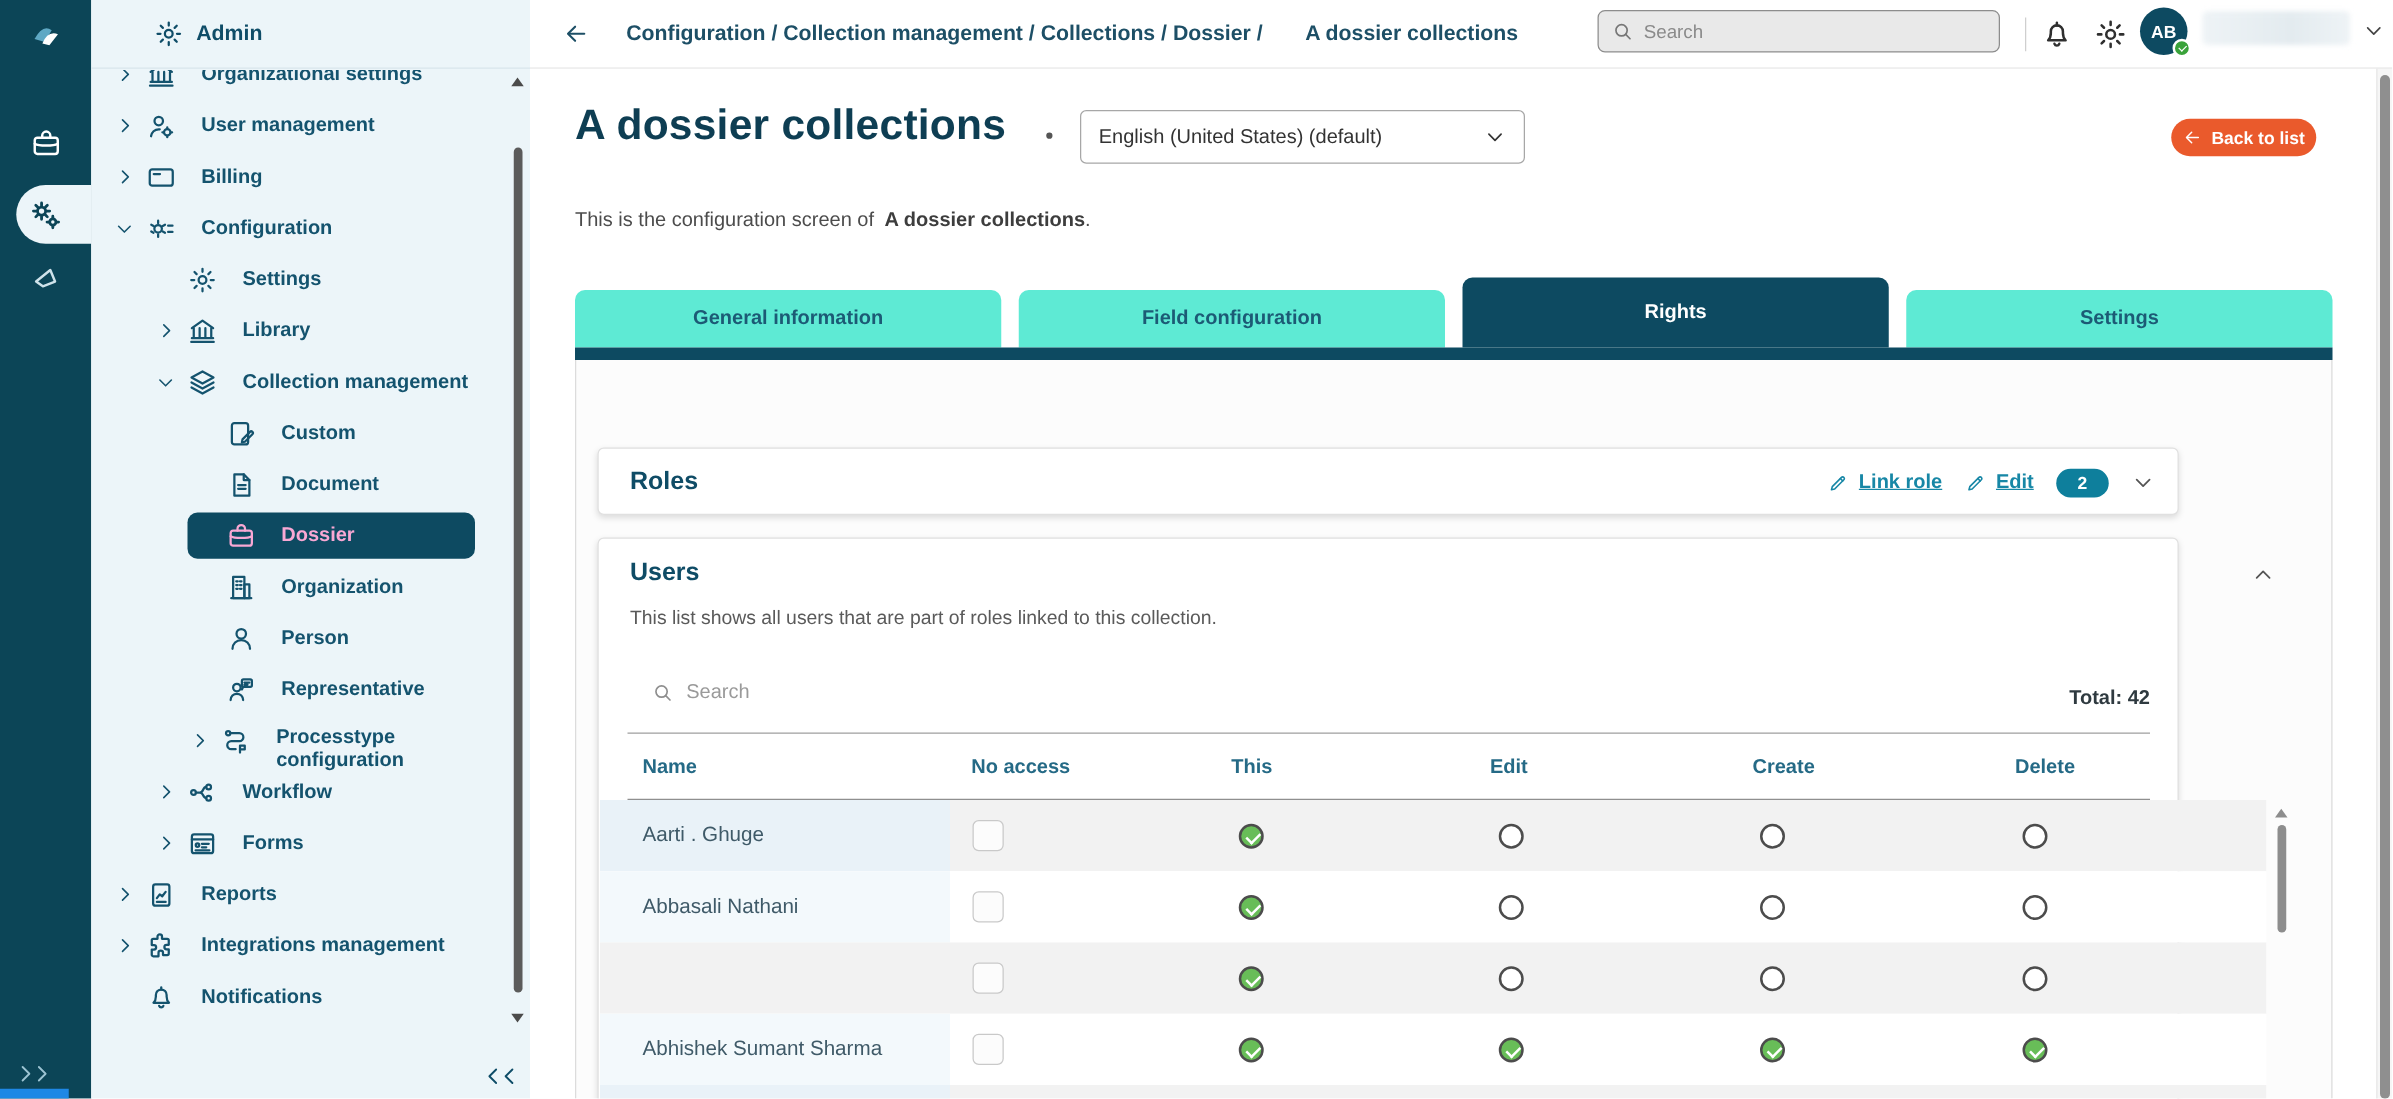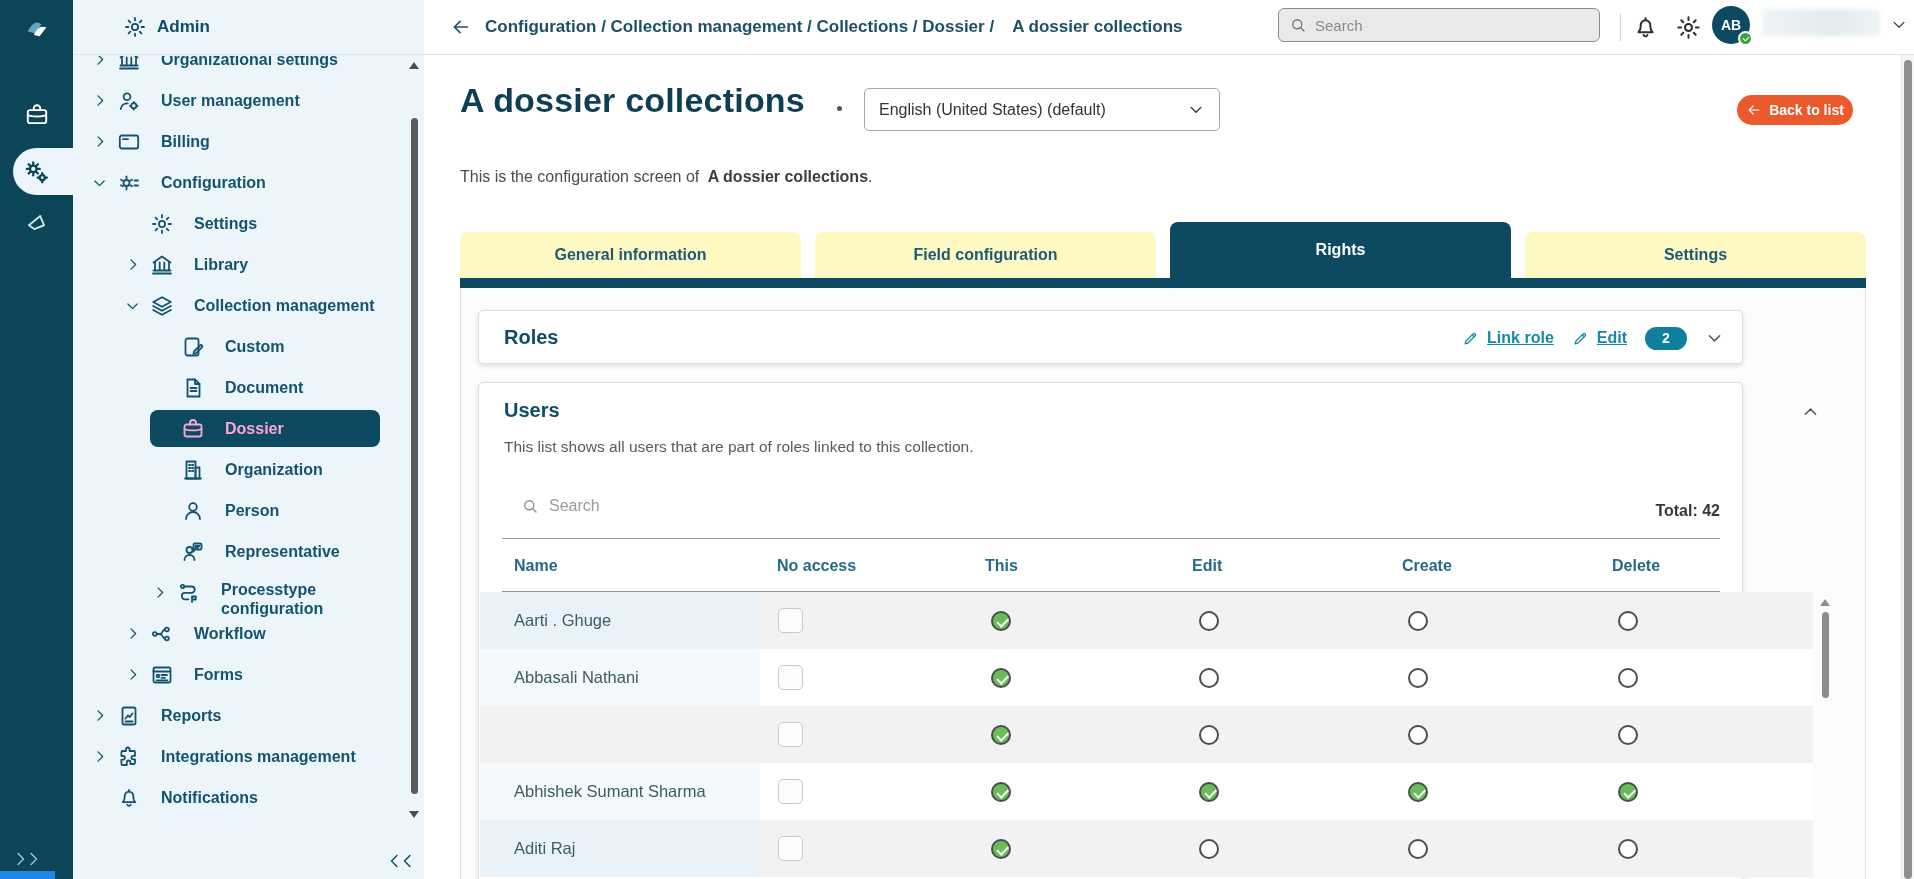--- a/index.html
+++ b/index.html
@@ -38,21 +38,21 @@
   .sb-scroll{position:absolute; left:336px; top:58px; width:11px; height:760px;}
   .sb-arrow{width:0;height:0;border-left:5px solid transparent;border-right:5px solid transparent;}
   .sb-arrow.up{border-bottom:7px solid #4b4b4b; position:absolute; top:4px; left:0;}
   .sb-arrow.down{border-top:7px solid #4b4b4b; position:absolute; bottom:0; left:0;}
   .sb-thumb{position:absolute; top:60px; left:2px; width:7px; height:676px; background:#5b5b5b; border-radius:4px;}
   .sb-collapse{position:absolute; left:318px; bottom:8px; color:#0f4d68; display:flex;}
   .sb-collapse svg{margin-left:-7px;}
 
   
   .topbar{position:absolute; left:424px; top:0; right:0; height:55px; background:#fff; border-bottom:1px solid #e4e4e4;}
-  .breadcrumb{position:absolute; left:26px; top:0; height:54px; display:flex; align-items:center; gap:13px; color:#1d4f66;}
+  .breadcrumb{position:absolute; left:26px; top:0; height:54px; display:flex; align-items:center; gap:29px; color:#1d4f66;}
   .bc-text{font-size:17px; font-weight:600;}
   .bc-current{font-weight:700; margin-left:5px;}
   .hsearch{position:absolute; left:854px; top:8px; width:322px; height:34px; background:#e9e9e9; border:1px solid #8d8d8d; border-radius:6px; display:flex; align-items:center; padding:0 10px; color:#777;}
   .hsearch input{border:none; outline:none; background:transparent; font-size:15px; margin-left:8px; width:260px; font-family:inherit; color:#444;}
   .hsearch input::placeholder{color:#8a8a8a;}
   .hdivider{position:absolute; left:1196px; top:14px; width:1px; height:27px; background:#cfcfcf;}
   .hicon{position:absolute; top:14px; color:#2f2f2f; cursor:pointer;}
   .avatar{position:absolute; left:1288px; top:6px; width:38px; height:38px; border-radius:50%; background:#0d4a61; color:#fff; font-size:14px; font-weight:700; display:flex; align-items:center; justify-content:center;}
   .avatar-badge{position:absolute; right:-3px; bottom:-2px; width:15px; height:15px; border-radius:50%; background:#3aa23a; border:2px solid #fff;}
   .avatar-badge::after{content:""; position:absolute; left:3px; top:3.2px; width:5px; height:2.6px; border-left:1.6px solid #fff; border-bottom:1.6px solid #fff; transform:rotate(-45deg);}
@@ -65,27 +65,27 @@
   .title-dot{position:absolute; left:413px; top:51px; width:5px; height:5px; border-radius:50%; background:#555;}
   .lang-select{position:absolute; left:440px; top:33px; width:356px; height:43px; border:1px solid #a7a7a7; border-radius:5px; background:#fff; display:flex; align-items:center; padding:0 14px; cursor:pointer;}
   .lang-select .val{font-size:16px; color:#333; flex:1;}
   .lang-select .car{color:#333;}
   .back-btn{position:absolute; left:1313px; top:40px; width:116px; height:30px; background:#ea5a2c; border:none; border-radius:15px; color:#fff; font-size:14px; font-weight:700; display:flex; align-items:center; justify-content:center; gap:7px; cursor:pointer; font-family:inherit;}
   .page-desc{position:absolute; left:36px; top:113px; font-size:16px; color:#4c4c4c;}
   .page-desc b{color:#3d3d3d;}
 
   
   .tabs{position:absolute; left:36px; top:167px; width:1406px; height:56px; display:flex; gap:14px; align-items:flex-end;}
-  .tab{flex:1; height:46px; background:#fef9c3; border-radius:8px 8px 0 0; display:flex; align-items:center; justify-content:center; gap:8px; font-size:16px; font-weight:600; color:#1c5a75; cursor:pointer;}
+  .tab{flex:1; height:46px; background:#5eead4; border-radius:8px 8px 0 0; display:flex; align-items:center; justify-content:center; gap:8px; font-size:16px; font-weight:600; color:#1c5a75; cursor:pointer;}
   .tab.active{height:56px; background:#0d4a61; color:#fff; font-weight:700;}
   .tabbar{position:absolute; left:36px; top:223px; width:1406px; height:10px; background:#0d4a61;}
   .panel{position:absolute; left:36px; top:233px; width:1406px; bottom:0; background:#fcfcfc; border-left:1px solid #dcdcdc; border-right:1px solid #dcdcdc; overflow:hidden;}
 
   
-  .card{position:absolute; left:17px; width:1265px; background:#fff; border:1px solid #e0e0e0; border-radius:5px; box-shadow:0 2px 5px rgba(0,0,0,.13);}
+  .card{position:absolute; left:17px; width:1265px; background:#fff; border:1px solid #e0e0e0; border-radius:5px; box-shadow:0 2px 5px rgba(0,0,0,.13);margin-top:48px;}
   .card-title{font-size:20px; font-weight:700; color:#0f4c66;}
   .roles-card{top:22px; height:54px;}
   .roles-card .card-title{position:absolute; left:25px; top:15px;}
   .roles-actions{position:absolute; right:18px; top:0; height:54px; display:flex; align-items:center; gap:18px;}
   .tlink{display:flex; align-items:center; gap:8px; color:#1787a6; font-size:16px; font-weight:700; text-decoration:underline; cursor:pointer;}
   .badge{min-width:42px; height:23px; padding:0 8px; background:#0e7f9c; border-radius:12px; color:#fff; font-size:14px; font-weight:700; display:flex; align-items:center; justify-content:center; cursor:pointer;}
   .chev-btn{color:#555; cursor:pointer;}
 
   .users-card{top:94px; height:505px;}
   .users-card .card-title{position:absolute; left:25px; top:16px;}

